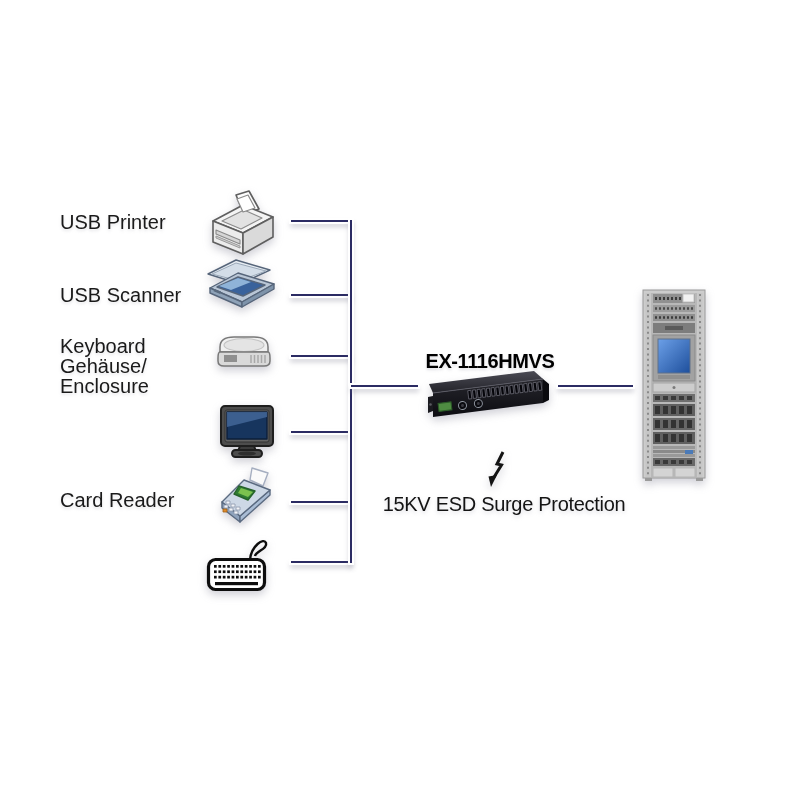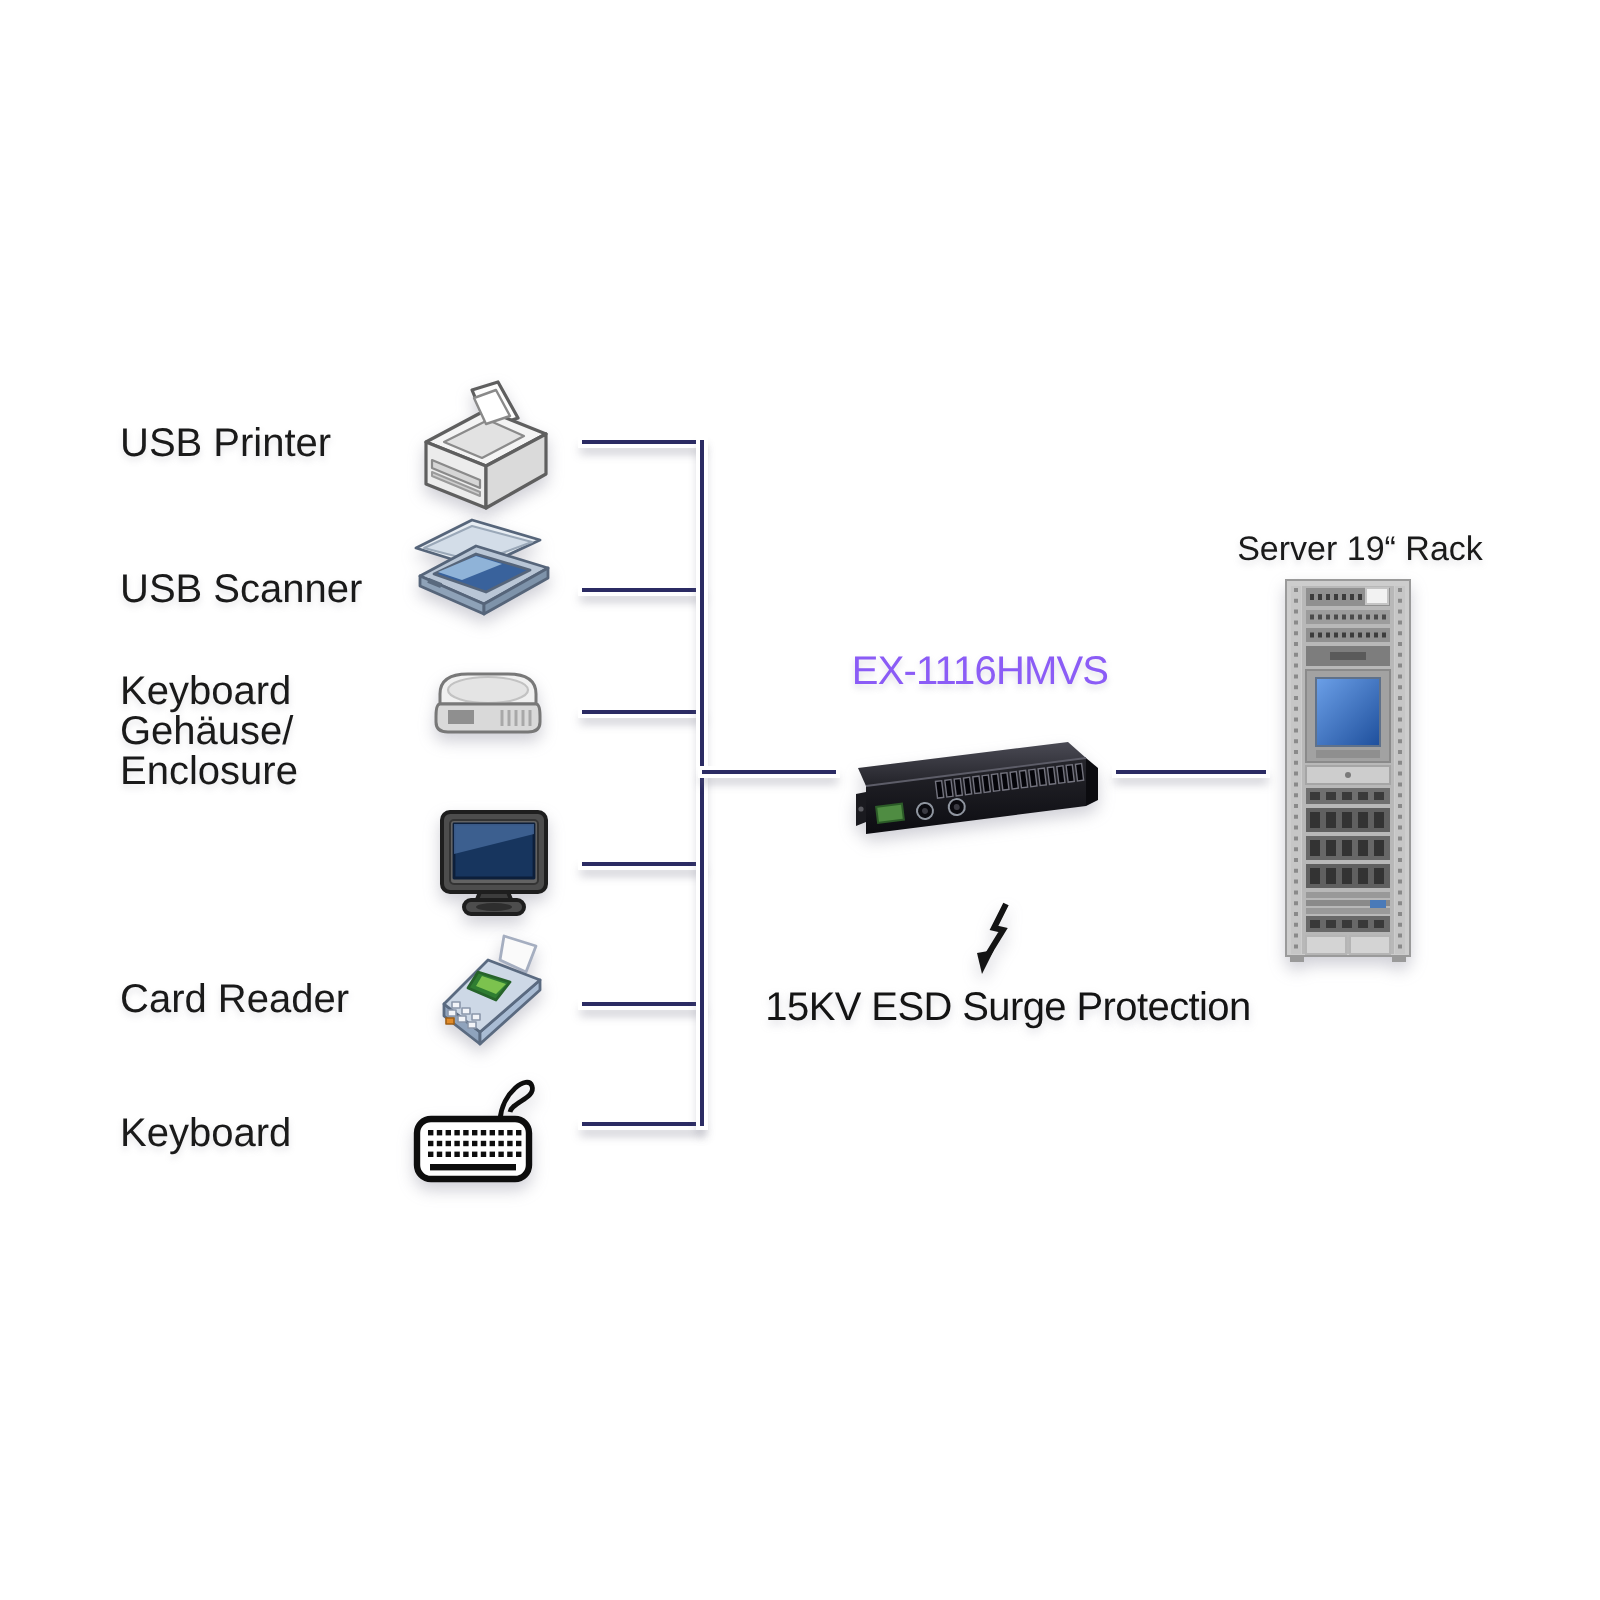--- a/index.html
+++ b/index.html
@@ -11,22 +11,22 @@
   .dev-label{
     position:absolute;left:60px;width:152px;font-size:20px;line-height:20px;
     color:var(--label,#1a1a1a);text-shadow:0 2px 3px rgba(150,150,165,.25);
   }
   .icon-wrap{position:absolute;filter:drop-shadow(0 4px 4px rgba(120,120,140,.35));}
   .wire{position:absolute;background:var(--wire,#2b2b63);
         box-shadow:0 0 0 2px #ffffff,0 4px 5px 1px rgba(120,120,140,.38);}
   .wire-h{height:2px;}
   .wire-v{width:2px;}
   .hub-label{
-    position:absolute;left:408px;top:325px;width:164px;text-align:center;
-    font-size:20px;font-weight:normal;letter-spacing:-0.4px;color:#8b5cf6;
+    position:absolute;left:408px;top:350px;width:164px;text-align:center;
+    font-size:20px;font-weight:bold;letter-spacing:-0.4px;color:#000000;
     text-shadow:0 2px 3px rgba(150,150,165,.3);
   }
   .esd-label{
     position:absolute;left:374px;top:493px;width:260px;text-align:center;
     font-size:20px;font-weight:normal;letter-spacing:-0.3px;color:#141414;
     text-shadow:0 2px 4px rgba(150,150,165,.35);
   }
   .rack-label{
     position:absolute;left:608px;top:265px;width:144px;text-align:center;
     font-size:17px;color:#1a1a1a;text-shadow:0 2px 3px rgba(150,150,165,.25);
@@ -34,21 +34,20 @@
 </style>
 </head>
 <body>
 
 <div class="stage">
 
   <div class="dev-label" style="top:212px">USB Printer</div>
   <div class="dev-label" style="top:285px">USB Scanner</div>
   <div class="dev-label" style="top:336px">Keyboard Gehäuse/ Enclosure</div>
   <div class="dev-label" style="top:490px">Card Reader</div>
-  <div class="dev-label" style="top:557px">Keyboard</div>
 
   <div class="icon-wrap" style="left:203px;top:188px">
     <svg width="80" height="74" viewBox="0 0 80 74">
       <g stroke="#5f5f5f" stroke-width="1.6" stroke-linejoin="round">
         <polygon points="33,7 46,3 56,21 41,26" fill="#fdfdfd"></polygon>
         <polygon points="10,33 40,17 70,29 40,45" fill="#f4f4f4"></polygon>
         <polygon points="19,33 41,22 59,30 38,41" fill="#e2e2e2" stroke="#8a8a8a" stroke-width="1.1"></polygon>
         <polygon points="34,11 45,7 52,20 40,24" fill="#ffffff" stroke="#8a8a8a" stroke-width="1.2"></polygon>
         <polygon points="10,33 40,45 40,66 10,54" fill="#ececec"></polygon>
         <polygon points="40,45 70,29 70,49 40,66" fill="#dadada"></polygon>
@@ -234,21 +233,20 @@
   </div>
 
   <div class="icon-wrap" style="left:487px;top:451px">
     <svg width="24" height="38" viewBox="0 0 24 38">
       <path d="M16 1 L10 13 L14.5 14 L6.5 27" fill="none" stroke="#141414" stroke-width="3"></path>
       <polygon points="10,24 4,36 1.5,25.5" fill="#141414"></polygon>
     </svg>
   </div>
   <div class="esd-label">15KV ESD Surge Protection</div>
 
-  <div class="rack-label">Server 19“ Rack</div>
   <div class="icon-wrap" style="left:641px;top:288px">
     <svg width="66" height="194" viewBox="0 0 66 194">
       <defs>
         <linearGradient id="scr" x1="0" y1="0" x2="1" y2="1">
           <stop offset="0" stop-color="#6ca0e8"></stop>
             <stop offset="1" stop-color="#1e4f9c"></stop>
         </linearGradient>
       </defs>
       <rect x="2" y="2" width="62" height="188" fill="#cdcdcd" stroke="#9a9a9a"></rect>
       <rect x="10" y="5" width="46" height="184" fill="#b8b8b8"></rect>

